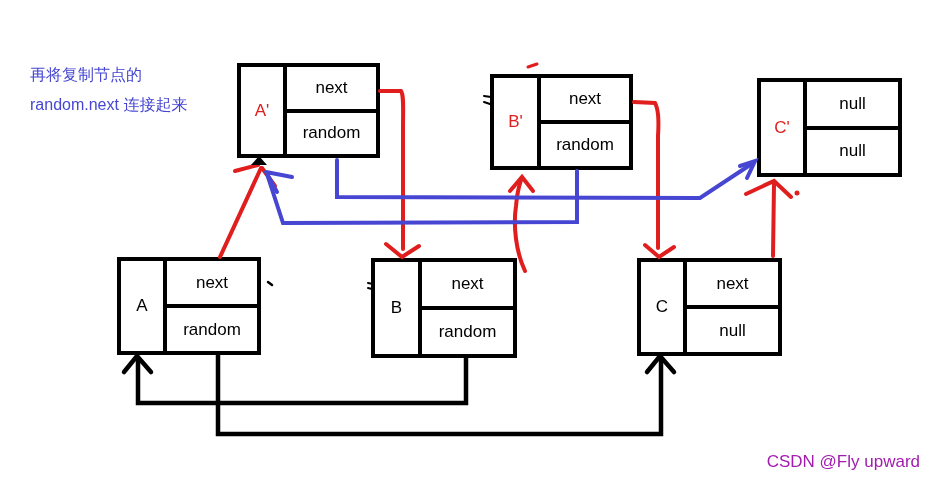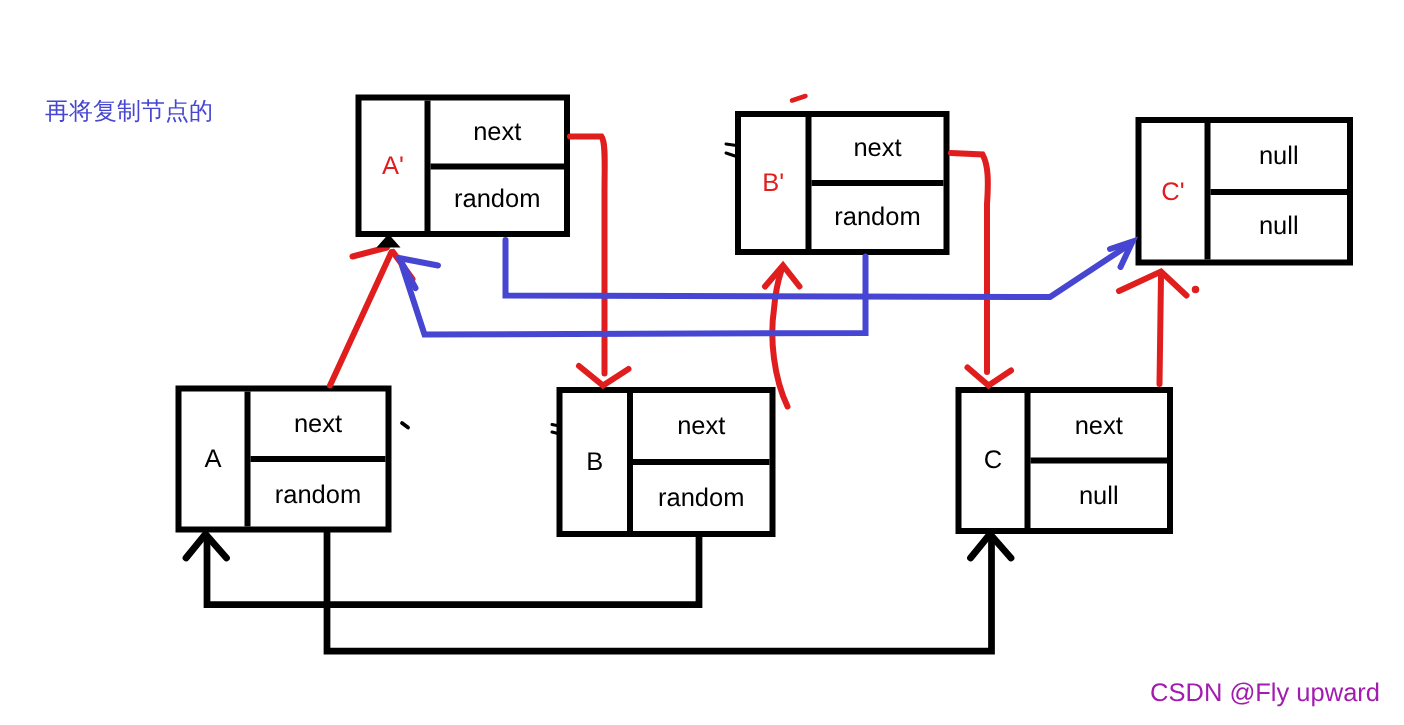--- a/index.html
+++ b/index.html
@@ -27,20 +27,21 @@
     position:absolute;right:16px;top:452px;color:#a21caf;font-size:17px;white-space:nowrap;
   }
 </style>
 </head>
 <body>
 
 <div class="stage">
 
   <div class="annotation">
     <div>再将复制节点的</div>
+    <div>random.next 连接起来</div>
   </div>
 
   <div class="node" style="left:237px;top:63px;width:143px;height:95px;">
     <div class="id-cell label-red" style="width:42px;">A'</div>
     <div class="ptr-col">
       <div class="ptr-cell ptr-top">next</div>
       <div class="ptr-cell">random</div>
     </div>
   </div>
 

